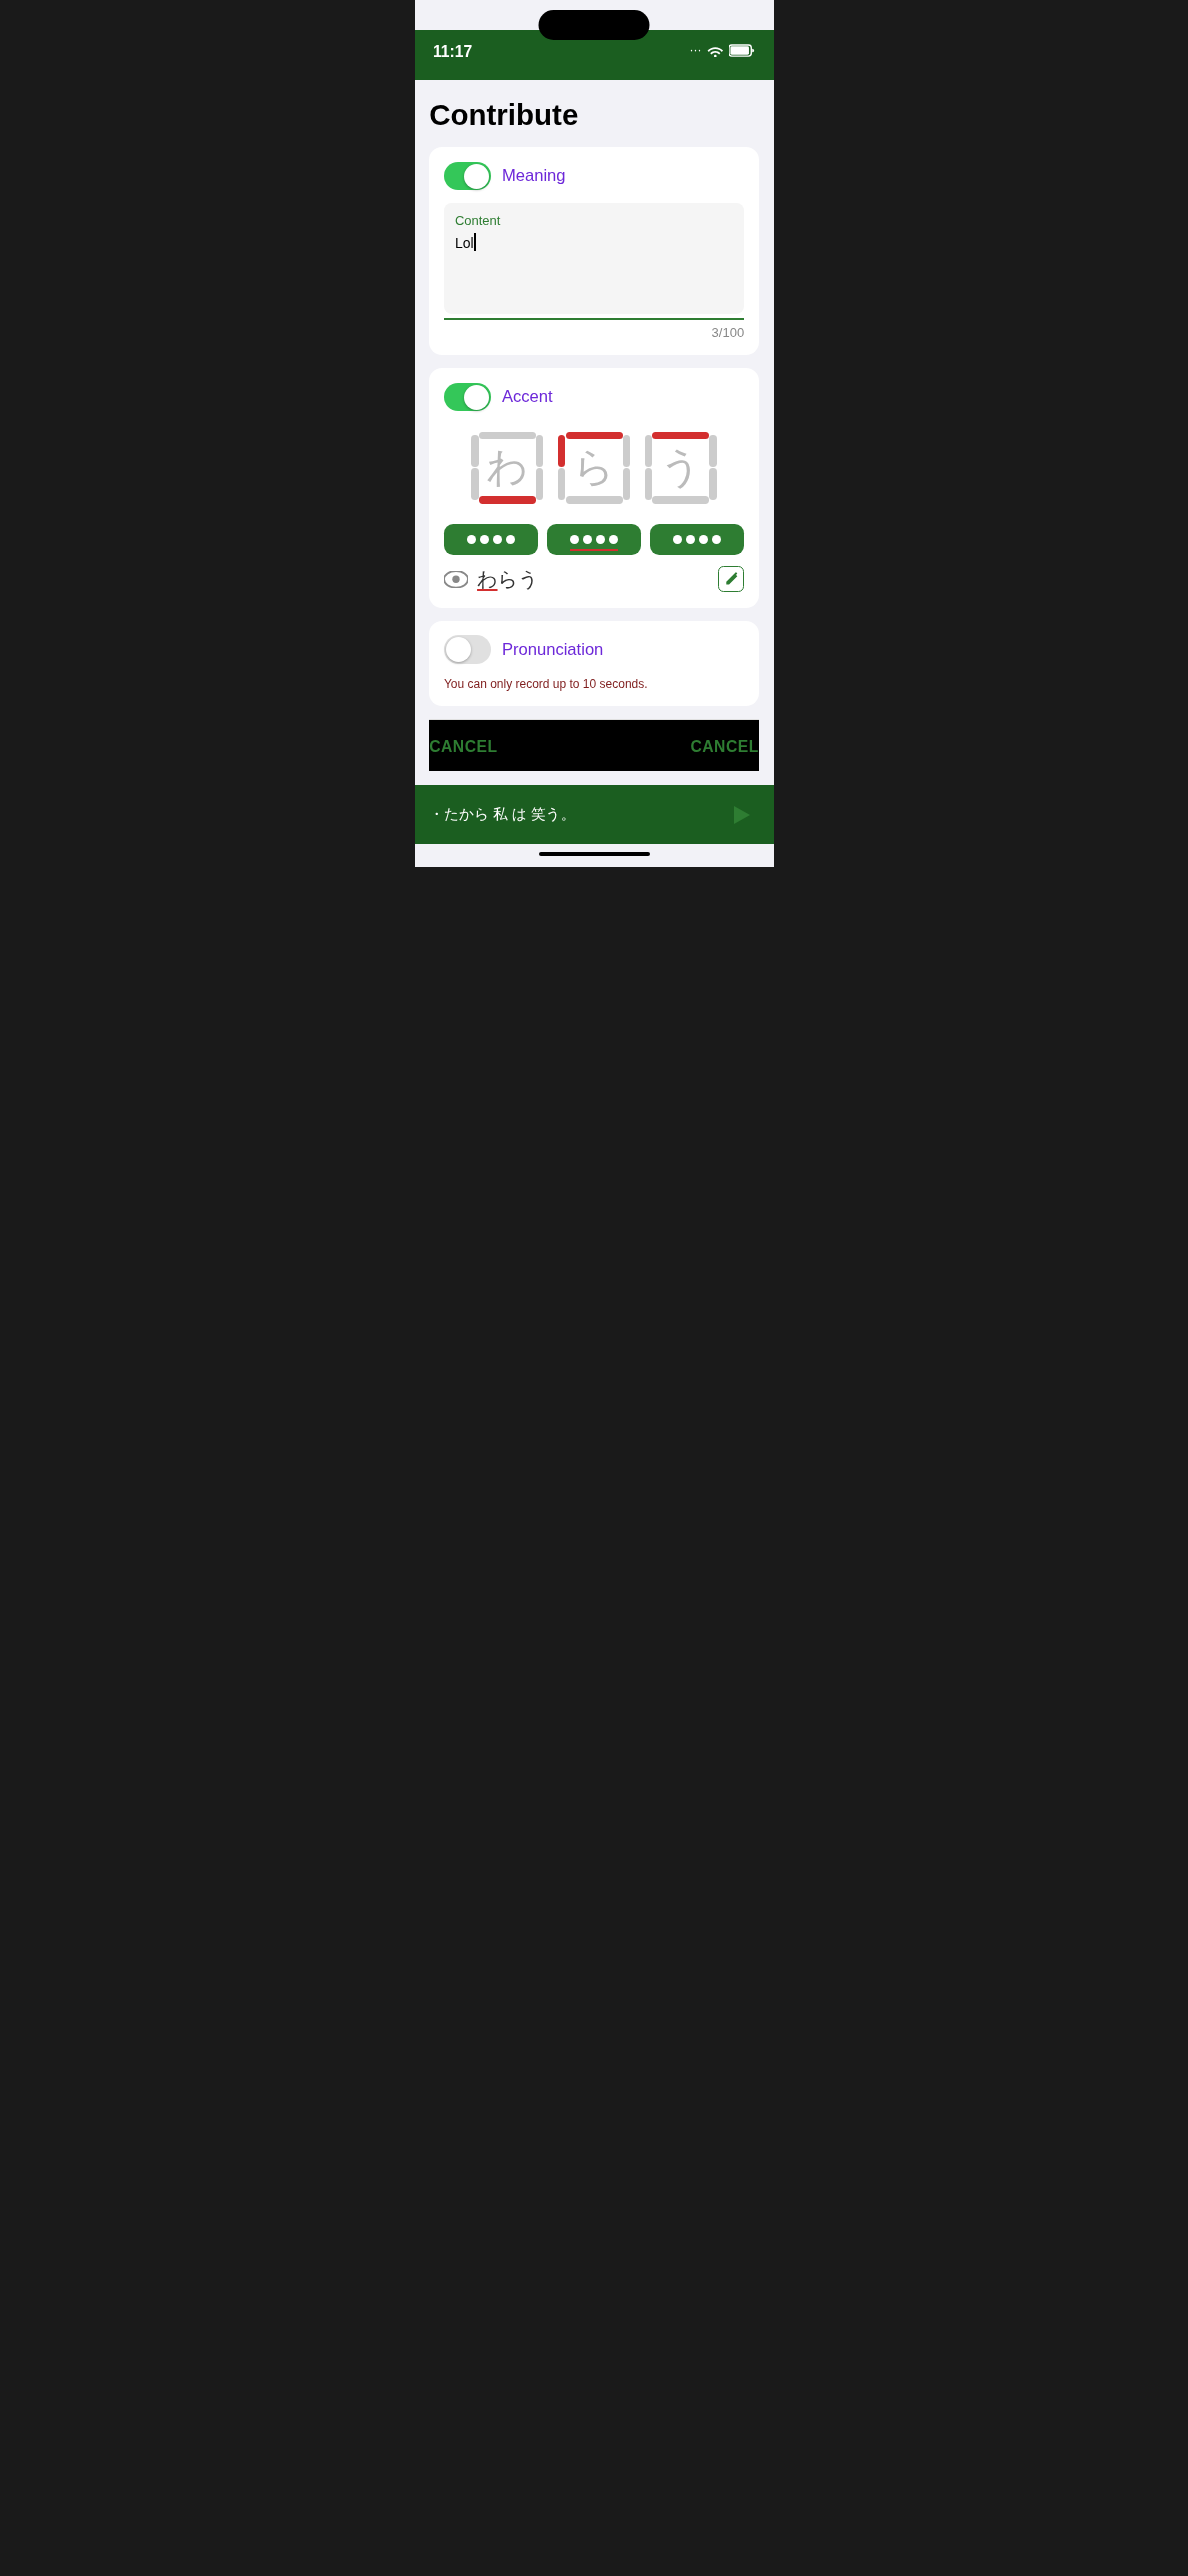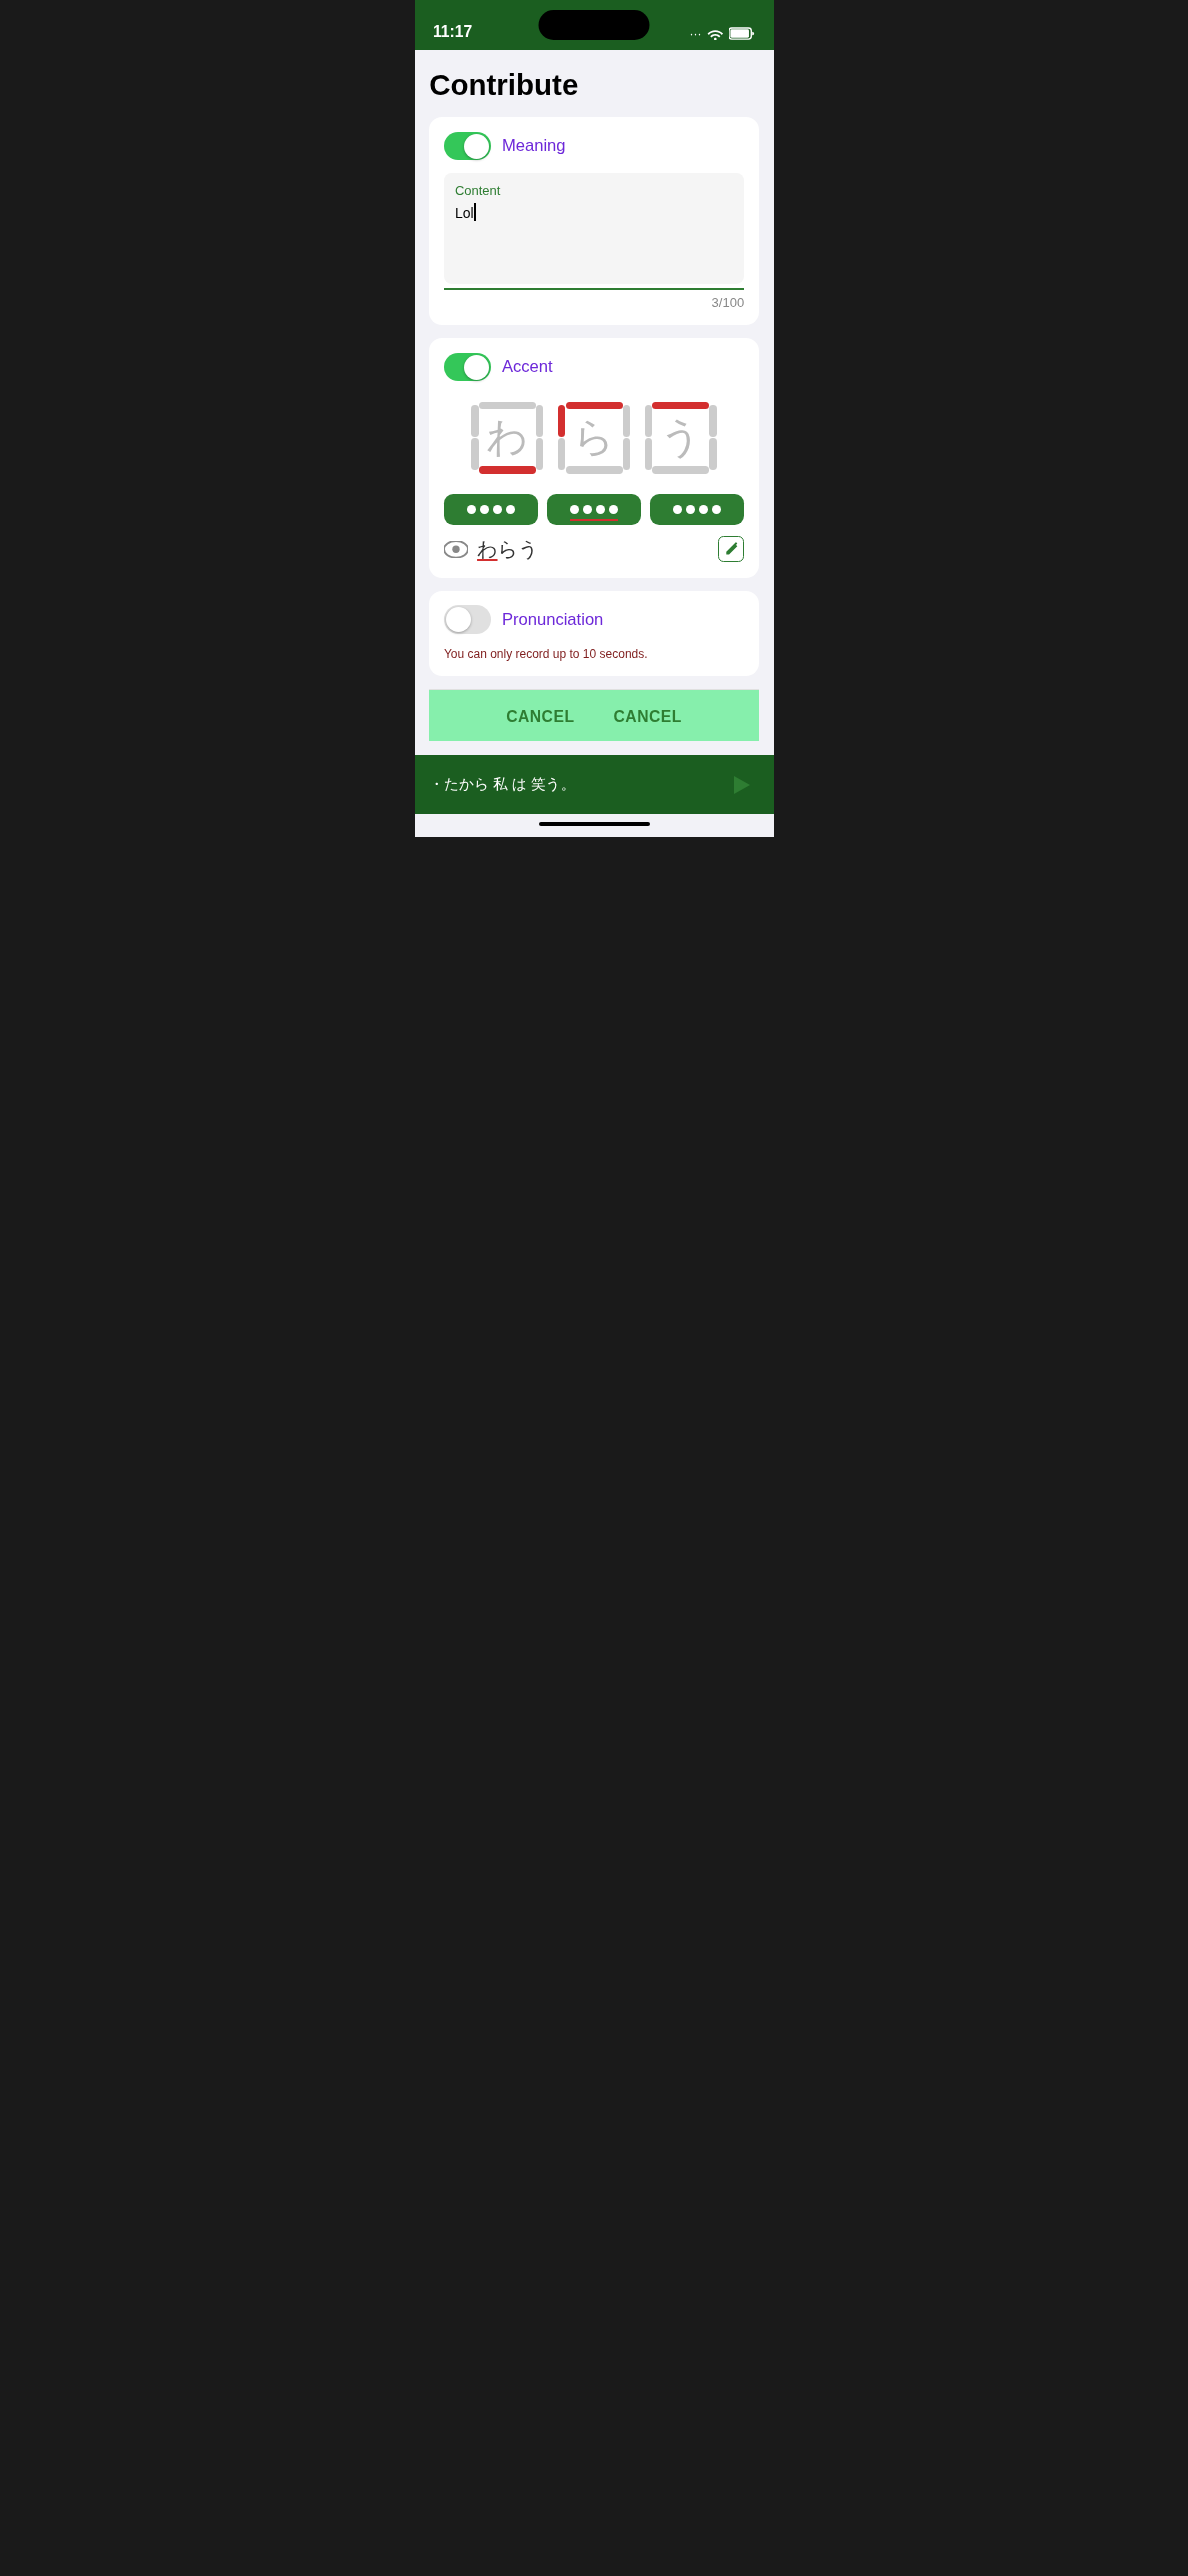--- a/index.html
+++ b/index.html
@@ -19,24 +19,25 @@
       min-height: 778px;
       background: #f2f2f7;
       position: relative;
       overflow: hidden;
     }
 
     
     .status-bar {
       background: #1b5e20;
       display: flex;
-      align-items: flex-end;
+      align-items: flex-start;
       justify-content: space-between;
       padding: 13px 18.4px 9.2px;
       height: 50px;
+      margin-top: 30px;
     }
 
     .status-time {
       color: white;
       font-size: 15.7px;
       font-weight: 600;
     }
 
     .status-pill {
       width: 111px;
@@ -322,24 +323,24 @@
     
     .pronunciation-note {
       font-size: 12px;
       color: #7f1d1d;
       margin-top: 9.2px;
     }
 
     
     .bottom-actions {
       display: flex;
-      justify-content: center;
+      justify-content: space-between;
       gap: 39px;
       padding: 18.4px 0 14.7px;
-      background: #86efac;
+      background: #000000;
       border-top: 0.9px solid #e0e0e0;
     }
 
     .action-btn {
       font-size: 15.7px;
       font-weight: 700;
       color: #2e7d32;
       background: none;
       border: none;
       cursor: pointer;

